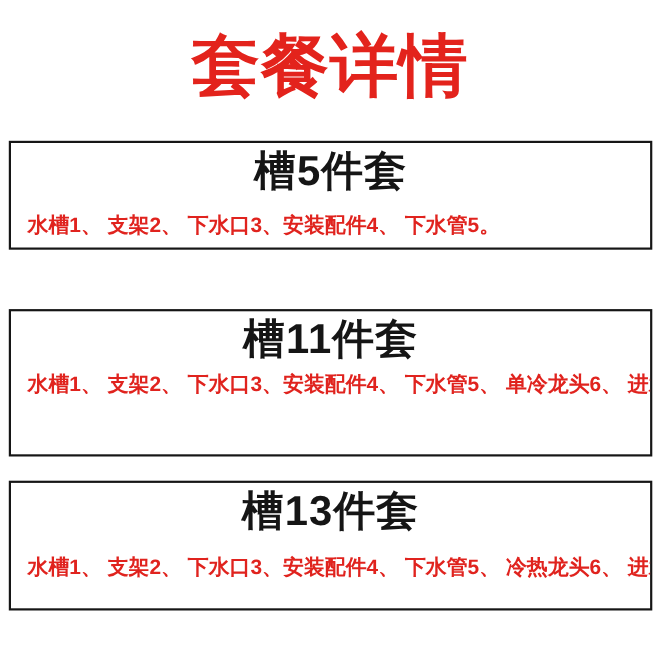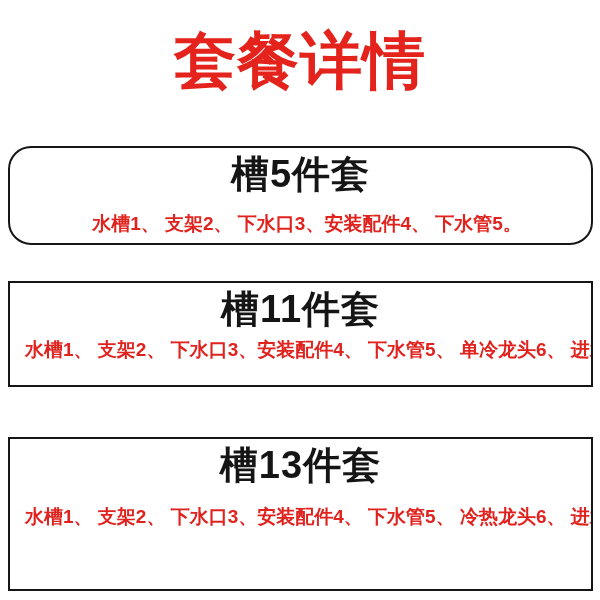--- a/index.html
+++ b/index.html
@@ -29,42 +29,42 @@
   }
   .pkg-box {
     position: absolute;
     left: 8px;
     width: 585px;
     box-sizing: border-box;
     border: 2px solid #161616;
     background: #ffffff;
     overflow: hidden;
   }
-  .box-1 { top: 146px; height: 99px; border-radius: 23px; }
-  .box-2 { top: 281px; height: 106px; }
-  .box-3 { top: 437px; height: 154px; }
+  .box-1 { top: 128px; height: 99px; }
+  .box-2 { top: 281px; height: 134px; }
+  .box-3 { top: 437px; height: 118px; }
   .section-title {
     padding-top: 3px;
     width: 100%;
     text-align: center;
     font-size: 38px;
     line-height: 46px;
     font-weight: 900;
     color: #151515;
     letter-spacing: 1px;
   }
   .items {
     padding-left: 15px;
     padding-right: 2px;
     font-size: 19px;
     line-height: 28px;
     font-weight: 700;
     color: #e0231e;
   }
-  .box-1 .items { margin-top: 13px; text-align: center; }
+  .box-1 .items { margin-top: 13px; }
   .box-2 .items { margin-top: 4px; }
   .box-3 .items { margin-top: 15px; }
   .item-line {
     white-space: nowrap;
   }
 </style>
 </head>
 <body>
 
 <div class="canvas">

